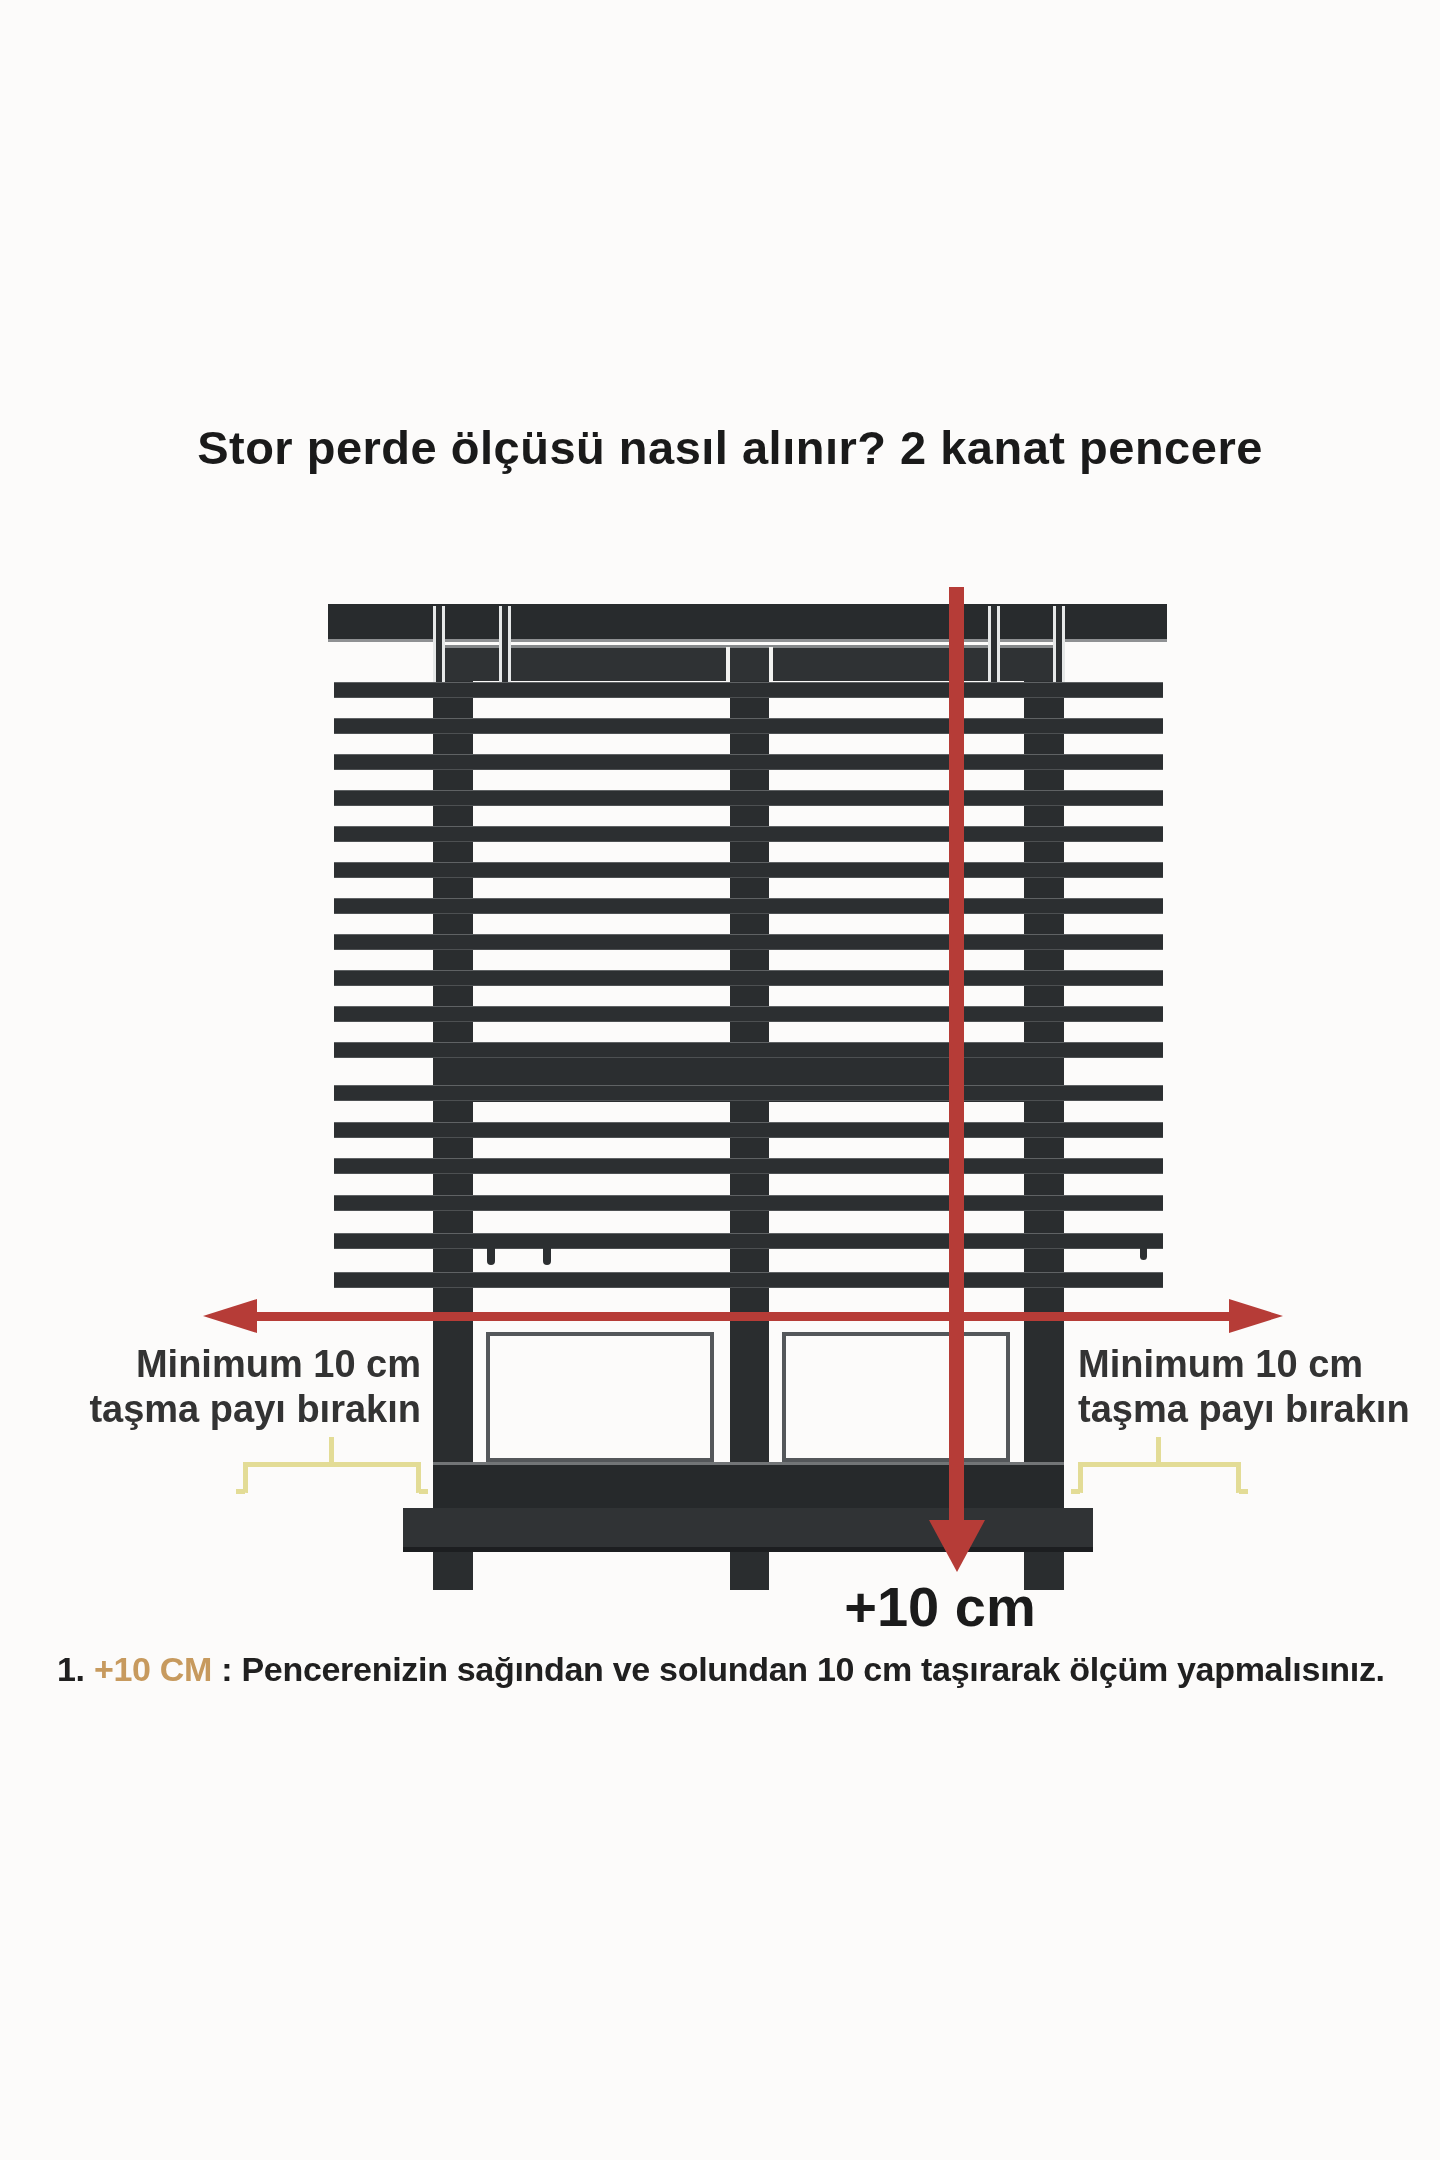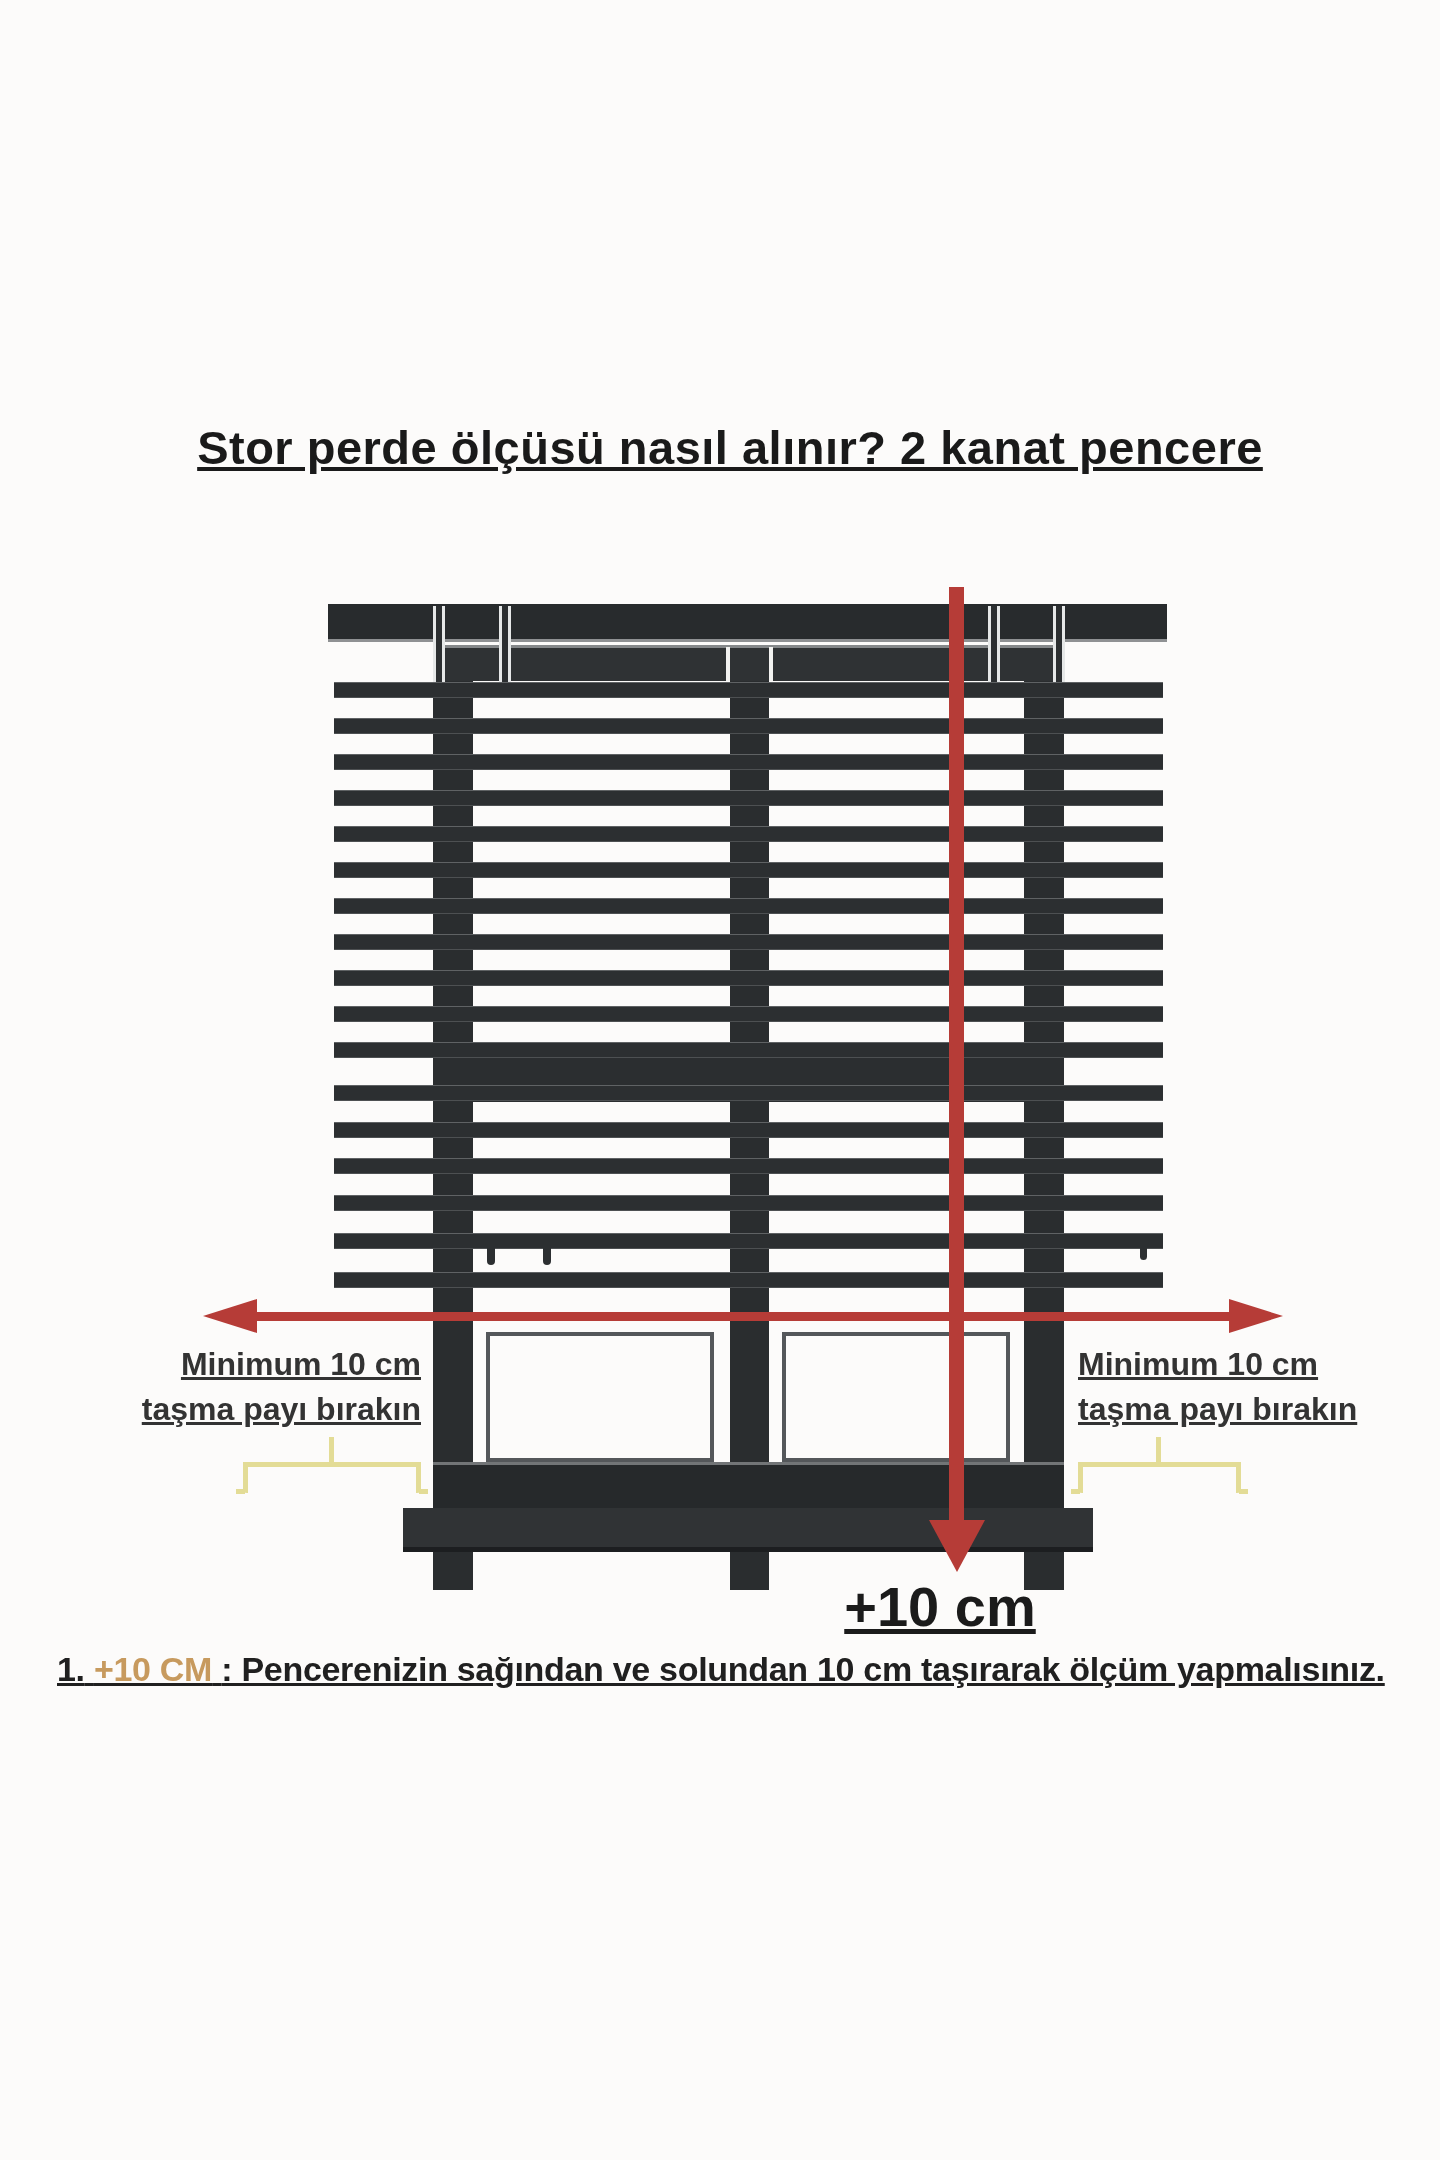--- a/index.html
+++ b/index.html
@@ -7,21 +7,21 @@
     --frame:#2a2d2f;
     --slat:#2c2f31;
     --brace:#e3dc96;
     --tan:#c79a5e;
   }
   html,body{margin:0;padding:0;background:#ffffff;}
   .stage{
     position:relative;width:1440px;height:2160px;background:#fcfbfa;
     overflow:hidden;font-family:"Liberation Sans",sans-serif;
   }
-  .abs{position:absolute;text-decoration:underline;}
+  .abs{position:absolute;}
   .title{
     left:20px;top:420px;width:1420px;text-align:center;
     font-size:47px;font-weight:600;color:#1a1a1a;letter-spacing:0.5px;
   }
   .subtitle{
     left:20px;top:500px;width:1420px;text-align:center;
     font-size:27px;font-weight:600;color:#262626;
   }
   
   .frame{background:var(--frame);}
@@ -38,21 +38,21 @@
   .pull{background:#2c2f31;border-radius:0 0 5px 5px;}
   
   .arrow{background:var(--red);}
   .tri{width:0;height:0;}
   .tri.left {border-top:17px solid transparent;border-bottom:17px solid transparent;border-right:54px solid var(--red);}
   .tri.right{border-top:17px solid transparent;border-bottom:17px solid transparent;border-left:54px solid var(--red);}
   .tri.down {border-left:28px solid transparent;border-right:28px solid transparent;border-top:52px solid var(--red);}
   
   .brace{background:var(--brace);}
   
-  .mlabel{font-size:32px;font-weight:600;line-height:45px;color:#333333;}
+  .mlabel{font-size:38px;font-weight:600;line-height:45px;color:#333333;}
   .mlabel.rt{text-align:right;}
   .mlabel.lt{text-align:left;}
   .plus10{font-size:56px;font-weight:600;color:#1b1b1b;text-align:center;}
   .instr{font-size:34px;font-weight:600;color:#202020;white-space:nowrap;letter-spacing:-0.3px;}
   .instr .tan{color:var(--tan);font-weight:700;}
 </style>
 </head>
 <body>
 
 <div class="stage" id="stage">

